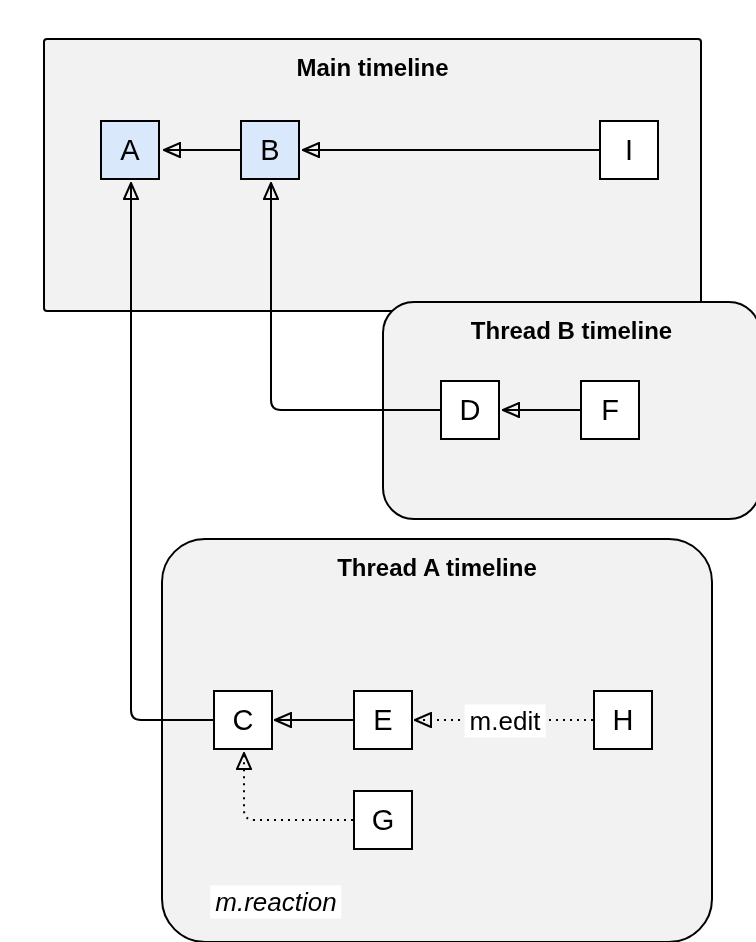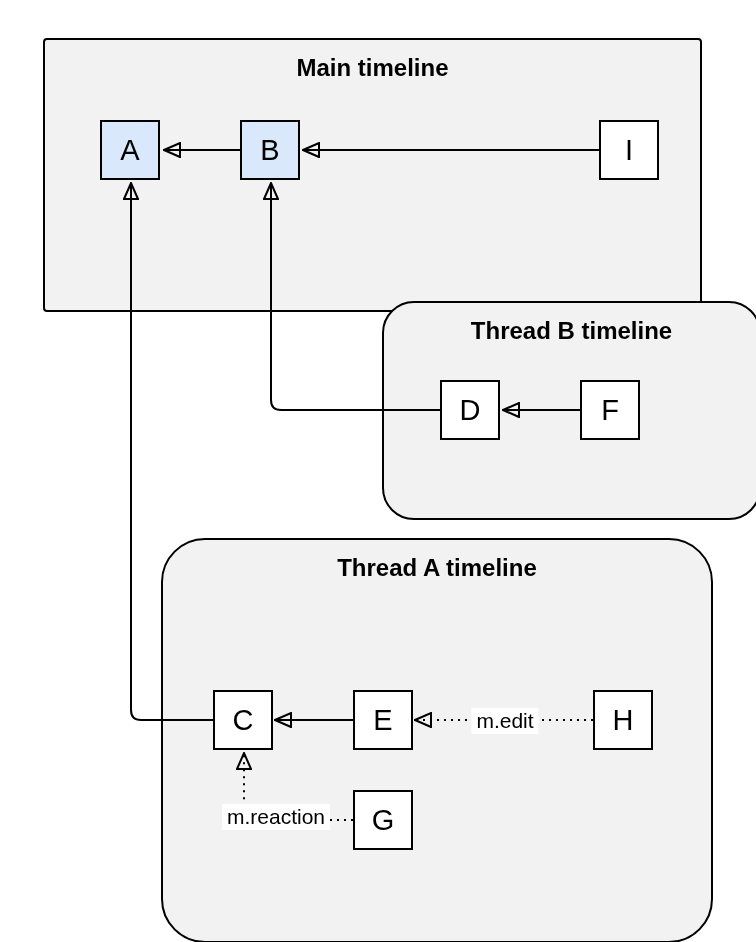--- a/index.html
+++ b/index.html
@@ -34,21 +34,21 @@
     background: #ffffff;
     display: flex; align-items: center; justify-content: center;
     font-size: 29px; color: #000000;
     z-index: 3;
   }
   .edge-label {
     position: absolute;
     transform: translate(-50%, -50%);
     background: #ffffff;
     padding: 1px 5px;
-    font-size: 21px; color: #000000;
+    font-size: 26px; color: #000000;
     white-space: nowrap;
     z-index: 4;
   }
 </style>
 </head>
 <body>
 
 <div class="container" id="c-main">
   <span class="ctitle">Main timeline</span>
 </div>
@@ -97,13 +97,13 @@
   <span>E</span>
 </div>
 <div class="node" style="left: 593px; top: 690px; background: rgb(255, 255, 255);">
   <span>H</span>
 </div>
 <div class="node" style="left: 353px; top: 790px; background: rgb(255, 255, 255);">
   <span>G</span>
 </div>
 
 <div class="edge-label" style="left:505px; top:721px;">m.edit</div>
-<div class="edge-label" style="left:276px; top:817px;">m.reaction</div>
+<div class="edge-label" style="left:276px; top:902px;font-style:italic;">m.reaction</div>
 
 </body></html>

